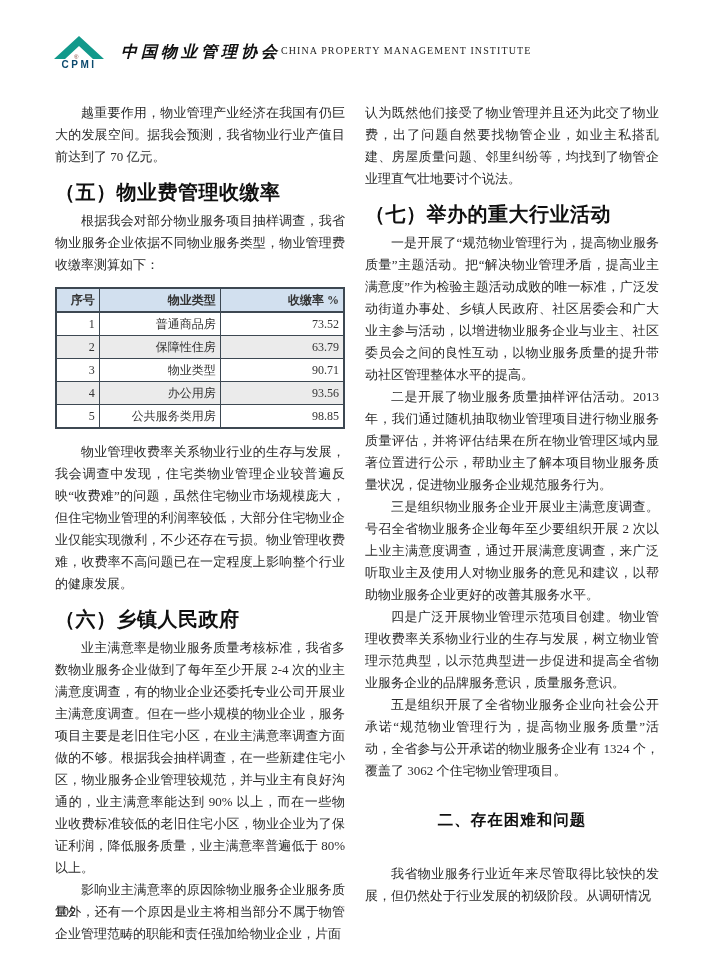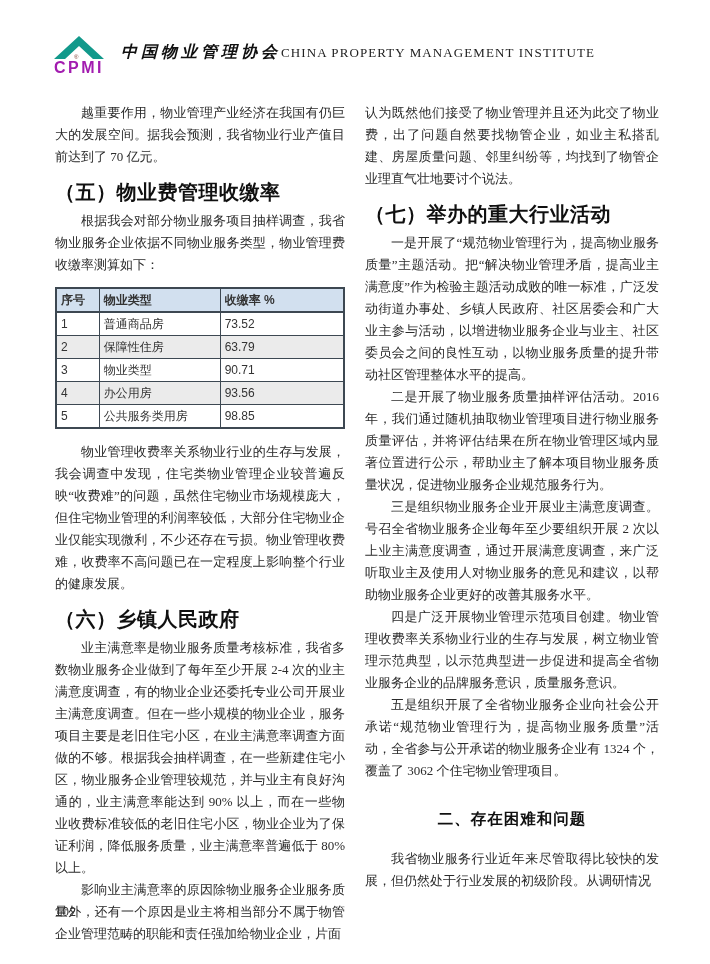--- a/index.html
+++ b/index.html
@@ -11,60 +11,60 @@
     font-family:"Liberation Serif","DejaVu Serif",serif;
     color:#2a2a2a;
   }
   
   .header{position:absolute;top:34px;left:50px;display:flex;align-items:flex-start;gap:13px;}
   .logo-mark{display:flex;flex-direction:column;align-items:center;width:58px;position:relative;}
   .logo-mark svg{display:block;}
   .logo-reg{position:absolute;top:20px;left:24px;font-size:6px;color:#7a3b2e;font-family:"Liberation Sans",sans-serif;}
   .logo-acronym{
     font-family:"Liberation Sans",sans-serif;font-weight:bold;
-    font-size:16px;letter-spacing:2.5px;color:#a21caf;margin-top:-1px;
+    font-size:10px;letter-spacing:2.5px;color:#0c4a6e;margin-top:-1px;
   }
   .logo-names{display:flex;flex-direction:row;padding-top:8px;}
   .logo-cn{
     font-family:"DejaVu Serif","Liberation Serif",serif;
     font-weight:bold;font-style:italic;
     font-size:16px;letter-spacing:4px;color:#101010;white-space:nowrap;
   }
   .logo-en{
     font-family:"Liberation Serif",serif;
-    font-size:13px;letter-spacing:1.1px;color:#222;margin-top:3px;white-space:nowrap;
+    font-size:10px;letter-spacing:1.1px;color:#222;margin-top:3px;white-space:nowrap;
   }
   
   .columns{
     position:absolute;top:102px;left:55px;
     display:flex;gap:20px;
   }
   .col{width:290px;font-size:13px;line-height:22px;text-align:justify;}
   .col-right{width:294px;}
   .para{margin:0;text-indent:2em;}
   .subheading{
     font-family:"Liberation Sans","DejaVu Sans",sans-serif;
     font-weight:bold;font-size:20px;color:#101010;
     margin:13px 0 7px 0;letter-spacing:0.5px;line-height:22px;
   }
   .section-title{
-    font-family:Liberation Mono, monospace;
+    font-family:Liberation Serif, serif;
     font-weight:bold;font-size:15.5px;color:#101010;
-    text-align:center;margin:26px 0 16px 0;line-height:24px;letter-spacing:1px;
+    text-align:center;margin:26px 0 31px 0;line-height:24px;letter-spacing:1px;
   }
   
   table.rate-table{
     width:100%;border-collapse:collapse;margin:11px 0 12px 0;
     font-family:"Liberation Sans","DejaVu Sans",sans-serif;
     font-size:12px;color:#333;
     border:2px solid #3d4852;
   }
   table.rate-table th,table.rate-table td{
-    border:1px solid #3d4852;text-align:left;vertical-align:middle;
-    padding:2px 4px;height:18px;line-height:16px;text-indent:0;
+    border:1px solid #3d4852;text-align:right;vertical-align:middle;
+    padding:2px 4px;height:18px;line-height:16px;text-indent:0;font-family:Liberation Serif, serif;
   }
   table.rate-table thead th{
     background:#d2e0ef;font-weight:bold;border-bottom:2px solid #3d4852;
   }
   table.rate-table th:nth-child(1),table.rate-table td:nth-child(1){width:15%;}
   table.rate-table th:nth-child(2),table.rate-table td:nth-child(2){width:42%;}
   table.rate-table th:nth-child(3),table.rate-table td:nth-child(3){width:43%;}
   table.rate-table tbody tr:nth-child(even) td{background:#ebebeb;}
   
   .page-number{
@@ -141,21 +141,21 @@
       <p class="para">物业管理收费率关系物业行业的生存与发展，我会调查中发现，住宅类物业管理企业较普遍反映“收费难”的问题，虽然住宅物业市场规模庞大，但住宅物业管理的利润率较低，大部分住宅物业企业仅能实现微利，不少还存在亏损。物业管理收费难，收费率不高问题已在一定程度上影响整个行业的健康发展。</p>
       <div class="subheading">（六）乡镇人民政府</div>
       <p class="para">业主满意率是物业服务质量考核标准，我省多数物业服务企业做到了每年至少开展 2-4 次的业主满意度调查，有的物业企业还委托专业公司开展业主满意度调查。但在一些小规模的物业企业，服务项目主要是老旧住宅小区，在业主满意率调查方面做的不够。根据我会抽样调查，在一些新建住宅小区，物业服务企业管理较规范，并与业主有良好沟通的，业主满意率能达到 90% 以上，而在一些物业收费标准较低的老旧住宅小区，物业企业为了保证利润，降低服务质量，业主满意率普遍低于 80% 以上。</p>
       <p class="para">影响业主满意率的原因除物业服务企业服务质量外，还有一个原因是业主将相当部分不属于物管企业管理范畴的职能和责任强加给物业企业，片面</p>
     </div>
 
     <div class="col col-right">
       <p class="para" style="text-indent:0;">认为既然他们接受了物业管理并且还为此交了物业费，出了问题自然要找物管企业，如业主私搭乱建、房屋质量问题、邻里纠纷等，均找到了物管企业理直气壮地要讨个说法。</p>
       <div class="subheading">（七）举办的重大行业活动</div>
       <p class="para">一是开展了“规范物业管理行为，提高物业服务质量”主题活动。把“解决物业管理矛盾，提高业主满意度”作为检验主题活动成败的唯一标准，广泛发动街道办事处、乡镇人民政府、社区居委会和广大业主参与活动，以增进物业服务企业与业主、社区委员会之间的良性互动，以物业服务质量的提升带动社区管理整体水平的提高。</p>
-      <p class="para">二是开展了物业服务质量抽样评估活动。2016 年，我们通过随机抽取物业管理项目进行物业服务质量评估，并将评估结果在所在物业管理区域内显著位置进行公示，帮助业主了解本项目物业服务质量状况，促进物业服务企业规范服务行为。</p>
+      <p class="para">二是开展了物业服务质量抽样评估活动。2013 年，我们通过随机抽取物业管理项目进行物业服务质量评估，并将评估结果在所在物业管理区域内显著位置进行公示，帮助业主了解本项目物业服务质量状况，促进物业服务企业规范服务行为。</p>
       <p class="para">三是组织物业服务企业开展业主满意度调查。号召全省物业服务企业每年至少要组织开展 2 次以上业主满意度调查，通过开展满意度调查，来广泛听取业主及使用人对物业服务的意见和建议，以帮助物业服务企业更好的改善其服务水平。</p>
       <p class="para">四是广泛开展物业管理示范项目创建。物业管理收费率关系物业行业的生存与发展，树立物业管理示范典型，以示范典型进一步促进和提高全省物业服务企业的品牌服务意识，质量服务意识。</p>
       <p class="para">五是组织开展了全省物业服务企业向社会公开承诺“规范物业管理行为，提高物业服务质量”活动，全省参与公开承诺的物业服务企业有 1324 个，覆盖了 3062 个住宅物业管理项目。</p>
       <div class="section-title">二、存在困难和问题</div>
       <p class="para">我省物业服务行业近年来尽管取得比较快的发展，但仍然处于行业发展的初级阶段。从调研情况</p>
     </div>
 
   </div>
 
   <div class="page-number">102</div>

